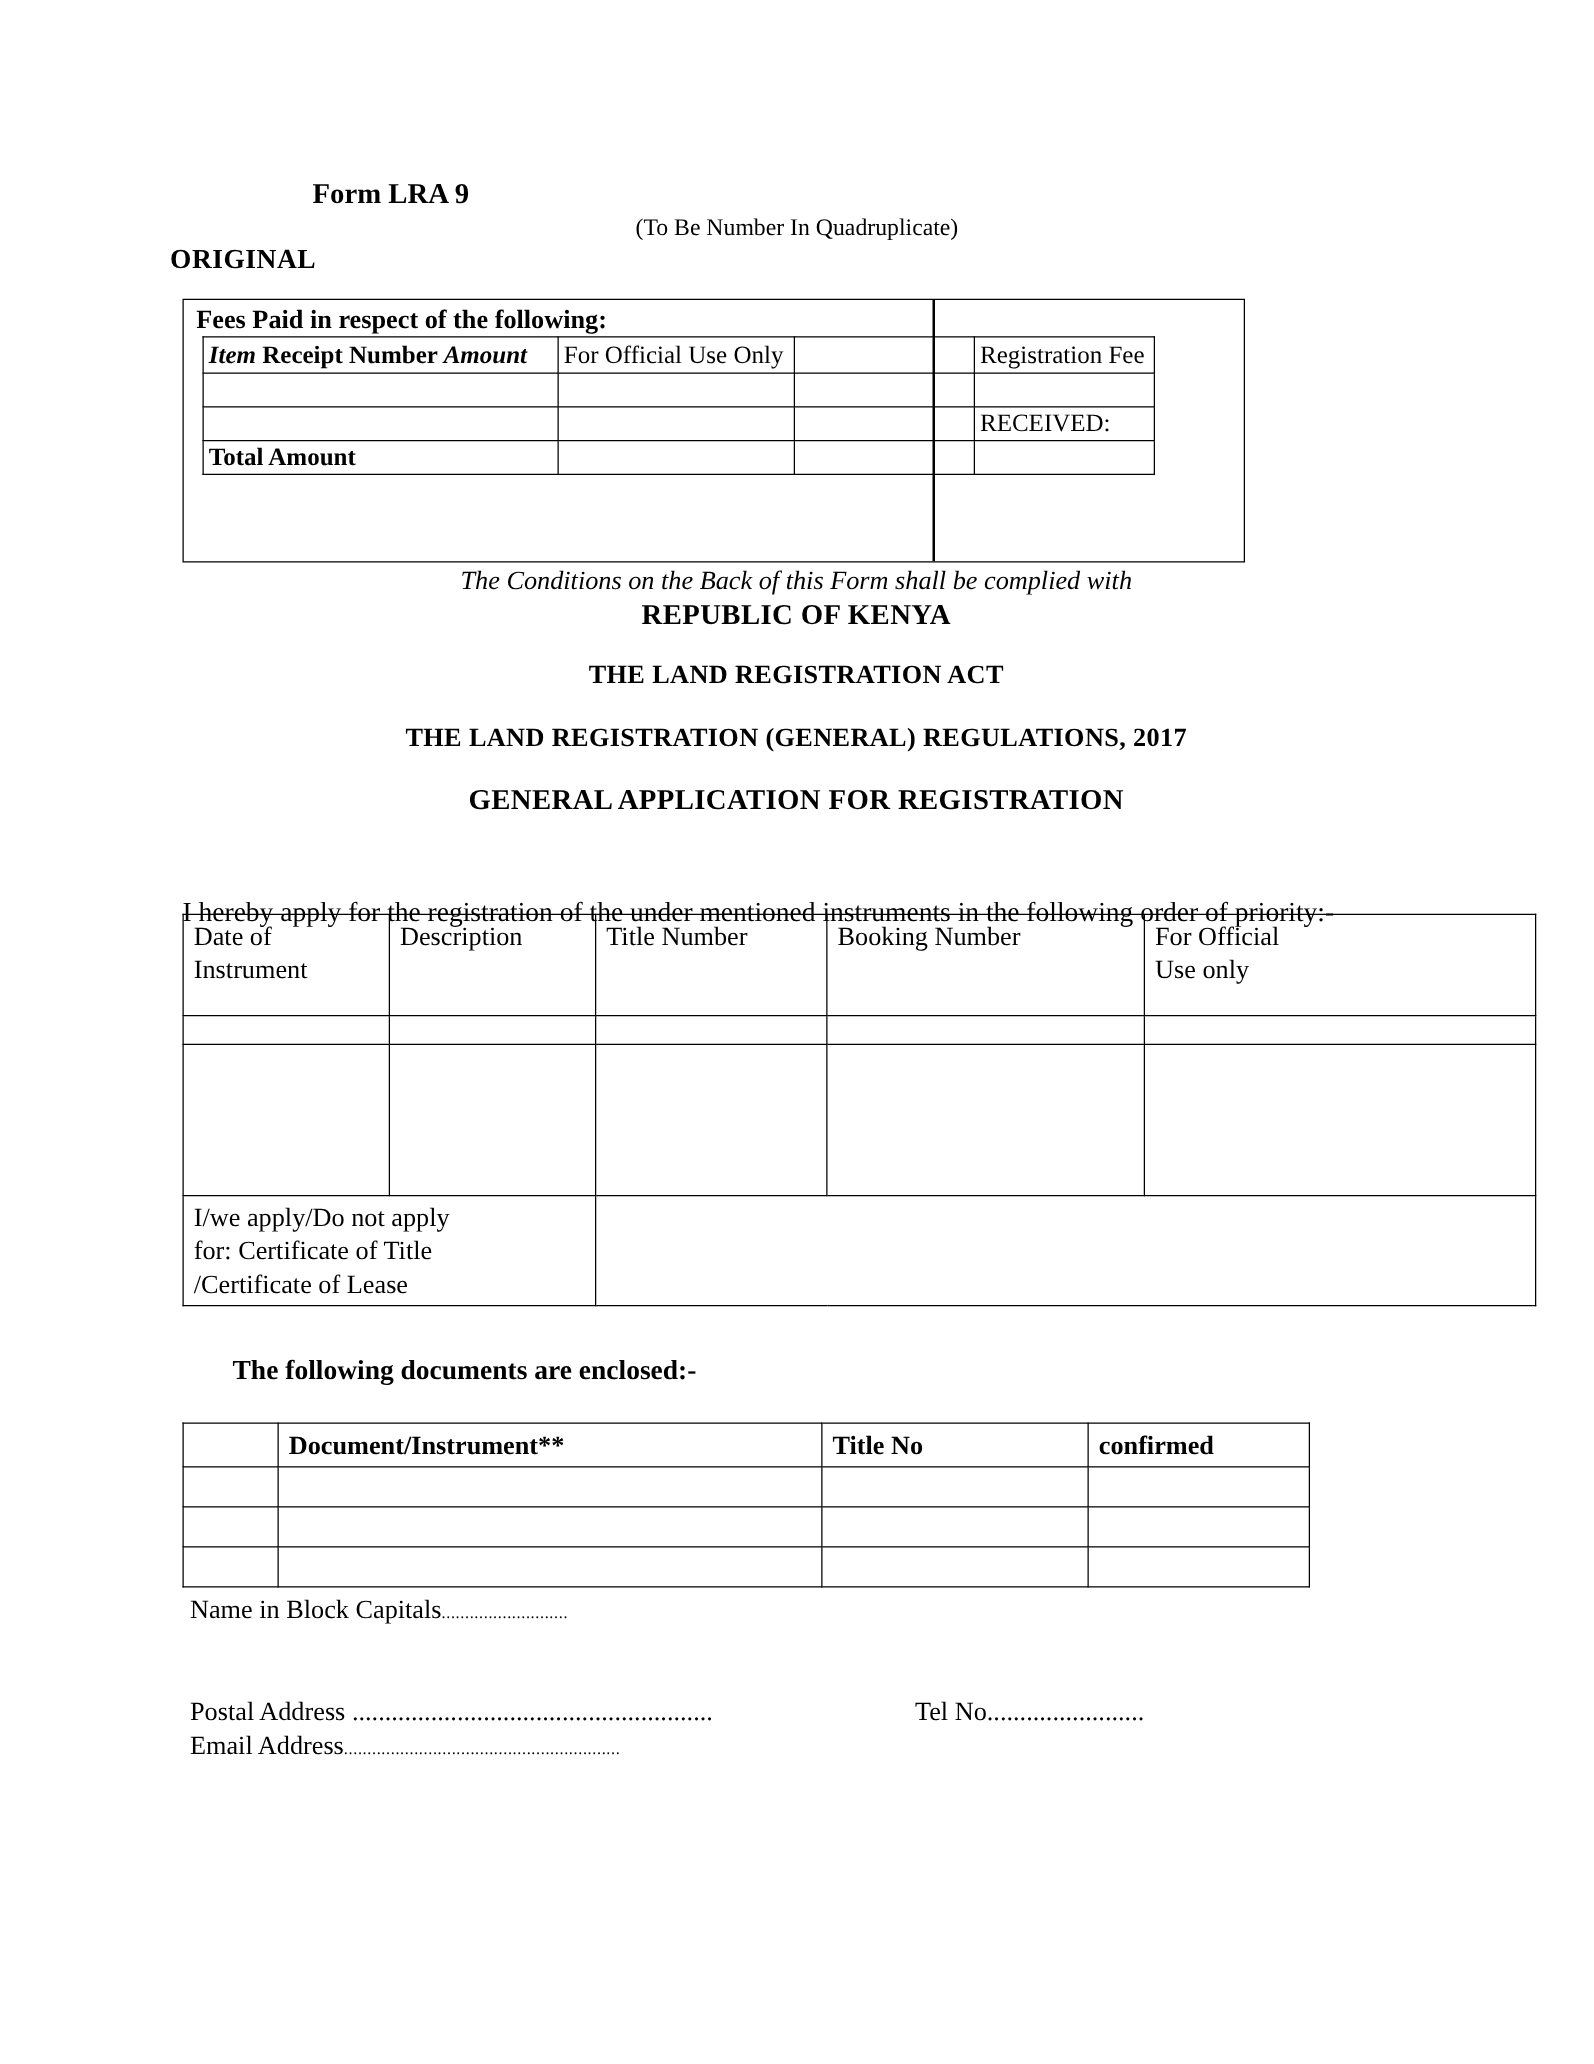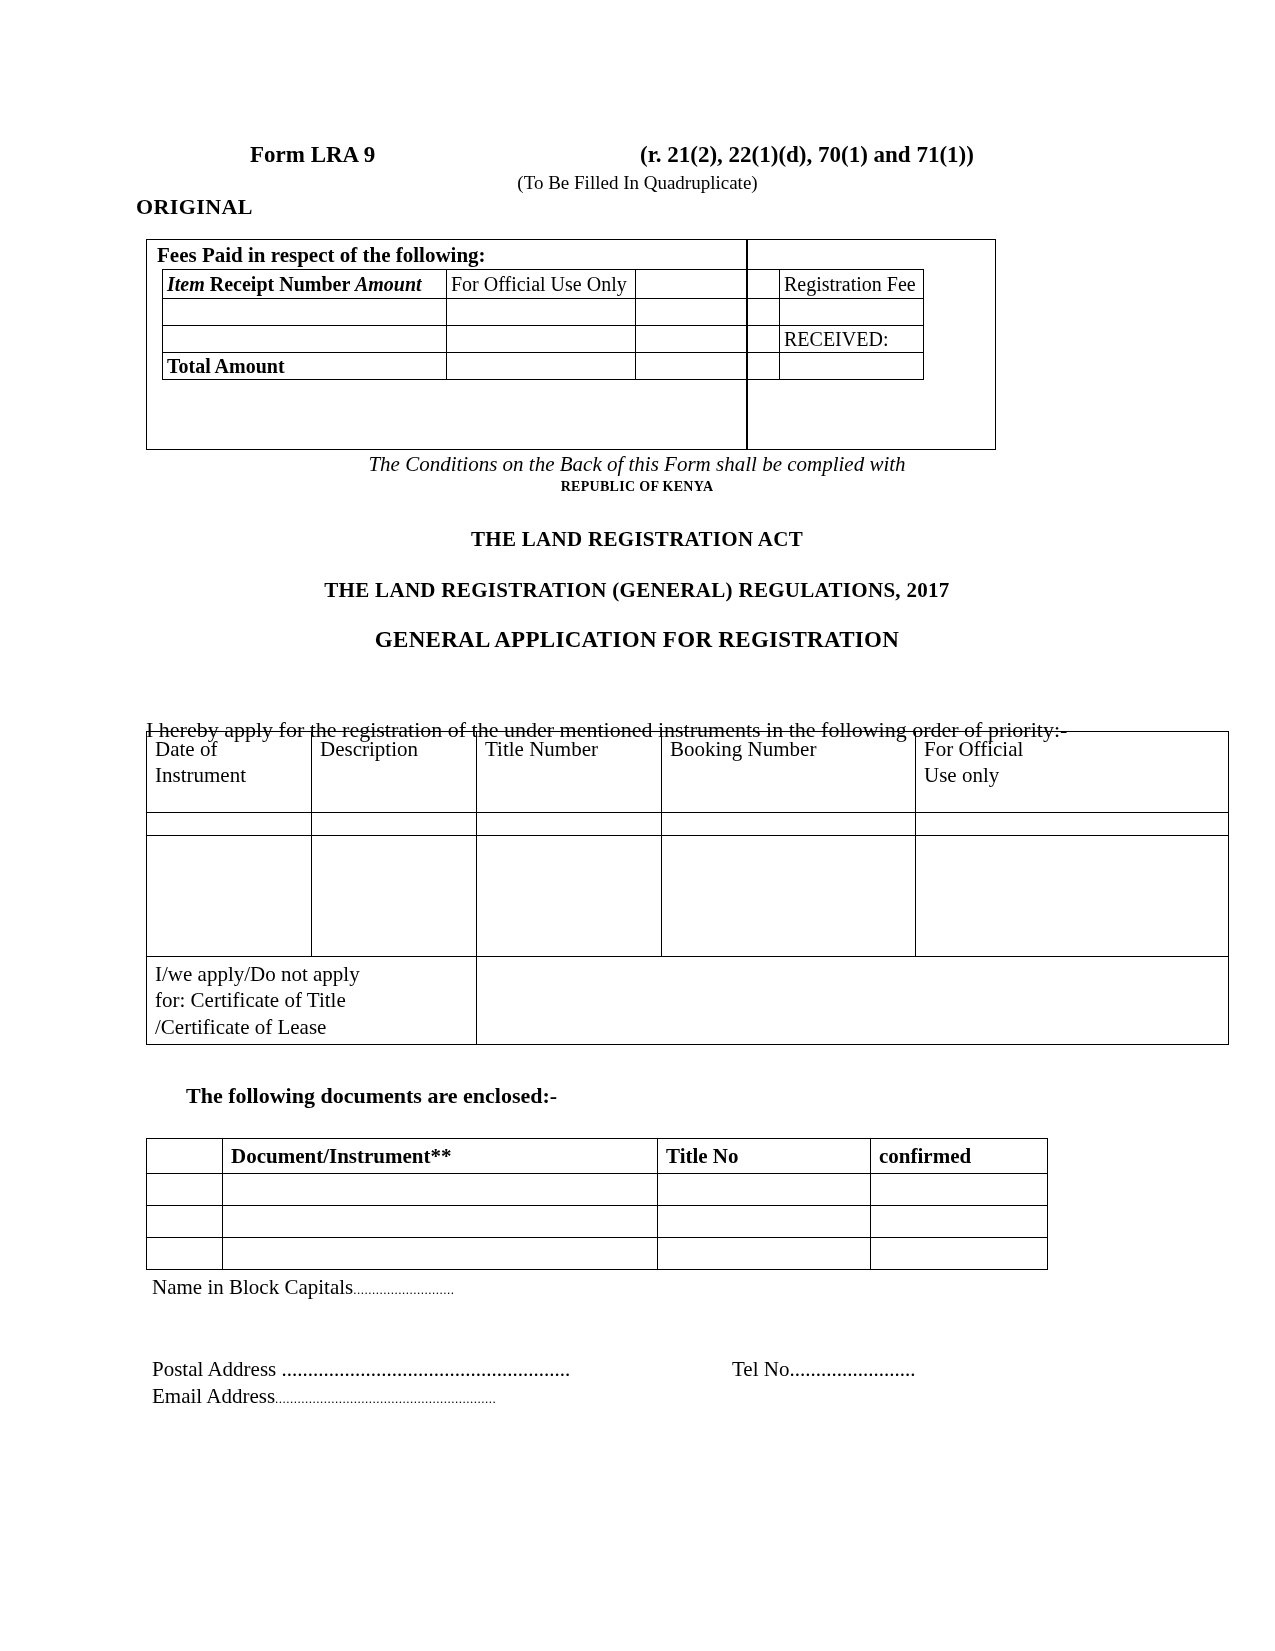--- a/index.html
+++ b/index.html
@@ -120,21 +120,21 @@
 
   
   .center-line {
     position: absolute;
     left: 137px;
     width: 1000px;
     text-align: center;
     white-space: nowrap;
   }
   .cond-line  { top: 452px; font-size: 21px; font-style: italic; }
-  .rok-line   { top: 479px; font-size: 14px; font-weight: bold; letter-spacing: .3px; }
+  .rok-line   { top: 479px; font-size: 23px; font-weight: bold; letter-spacing: .3px; }
   .act-line   { top: 527px; font-size: 21px; font-weight: bold; letter-spacing: .3px; }
   .reg-line   { top: 578px; font-size: 21px; font-weight: bold; letter-spacing: .3px; }
   .gen-line   { top: 627px; font-size: 23px; font-weight: bold; letter-spacing: .3px; }
 
   .intro-line {
     position: absolute;
     left: 146px;
     top: 682px;
     width: 1010px;
     font-size: 22px;
@@ -214,23 +214,22 @@
 
   .dots-sm { font-size: 13px; letter-spacing: 0.5px; }
 </style>
 </head>
 <body>
 
 <div class="page">
 
   <div class="hdr-row">
     <span class="hdr-form">Form LRA 9</span>
-    <span class="hdr-rule">(r. 21(2), 22(1)(d), 70(1) and 71(1))</span>
   </div>
-  <div class="hdr-quad">(To Be Filled In Quadruplicate)</div>
+  <div class="hdr-quad">(To Be Number In Quadruplicate)</div>
   <div class="hdr-original">ORIGINAL</div>
 
   <div class="fees-outer">
     <div class="fees-outer-divider"></div>
     <span class="fees-title">Fees Paid in respect of the following:</span>
   </div>
 
   <table class="fees-table">
     <tbody>
         <tr>

